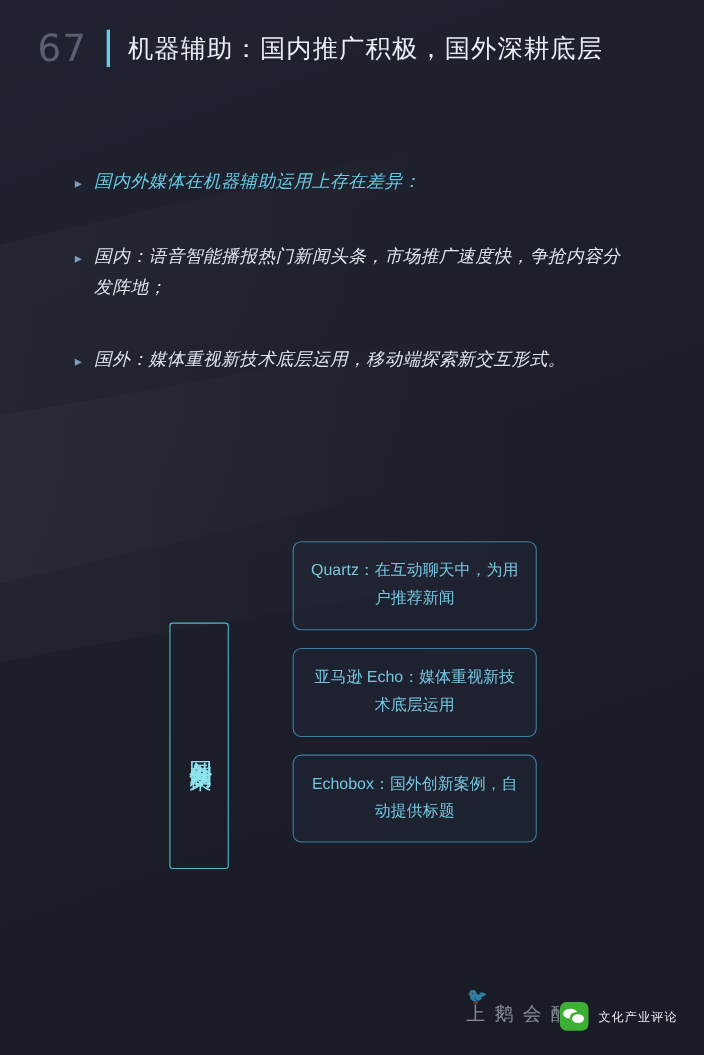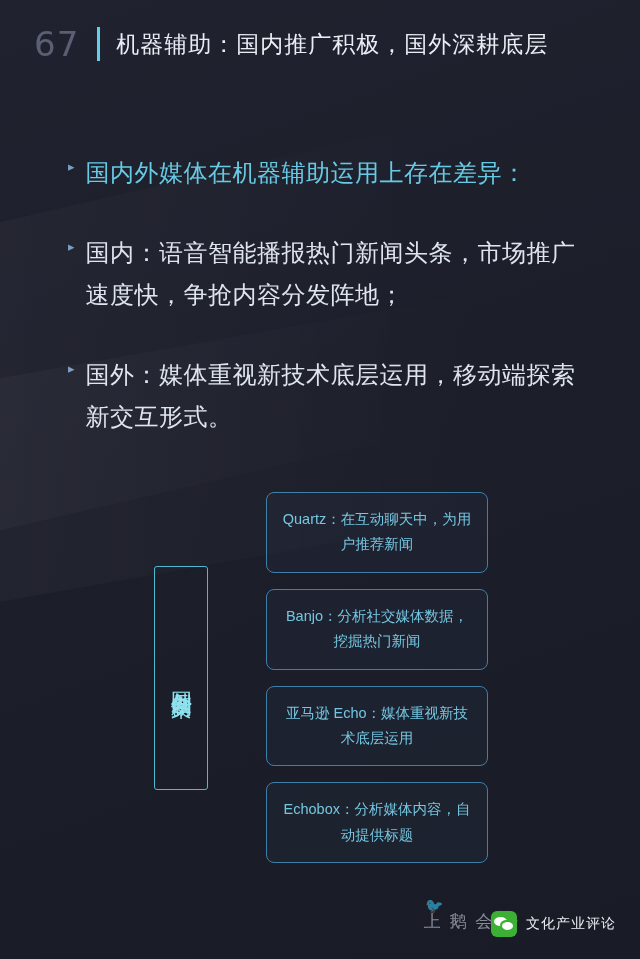--- a/index.html
+++ b/index.html
@@ -90,23 +90,24 @@
     margin-bottom: 38px;
   }
   .bullet-arrow {
     color: #7d9ec4;
     font-size: 13px;
     line-height: 30px;
     margin-right: 11px;
     flex: none;
   }
   .bullet-text {
-    font-size: 24px;
+    font-size: 16px;
     line-height: 1.75;
     letter-spacing: 0.5px;
+    font-style: italic;
   }
   .b-accent .bullet-text { color: #67c9e3; }
   .b-plain .bullet-text { color: #dfe5ee; }
 
   
   .cases {
     position: absolute;
     left: 154px;
     top: 492px;
     width: 420px;
@@ -181,21 +182,21 @@
     content: "";
     position: absolute;
     width: 11px; height: 8px;
     border-radius: 50%;
     background: #fff;
     left: 11px; top: 11px;
     box-shadow: -1px -1px 0 1px #3cb034;
   }
   .footer-text {
     color: #eceff4;
-    font-size: 14px;
+    font-size: 11px;
     letter-spacing: 1px;
   }
   .watermark {
     position: absolute;
     right: 120px;
     bottom: 26px;
     color: rgba(220,228,240,0.55);
     font-size: 17px;
     letter-spacing: 2px;
     white-space: nowrap;
@@ -235,23 +236,22 @@
       <span class="bullet-arrow">▸</span>
       <span class="bullet-text">国外：媒体重视新技术底层运用，移动端探索新交互形式。</span>
     </div>
 
   </div>
 
   <div class="cases">
     <div class="case-label">国外创新案例</div>
     <div class="case-list">
       <div class="case-box">Quartz：在互动聊天中，为用户推荐新闻</div>
-      <div class="case-box">Banjo：分析社交媒体数据，挖掘热门新闻</div>
       <div class="case-box">亚马逊 Echo：媒体重视新技术底层运用</div>
-      <div class="case-box">Echobox：分析媒体内容，自动提供标题</div>
+      <div class="case-box">Echobox：国外创新案例，自动提供标题</div>
     </div>
   </div>
 
   <div class="watermark-bird">🐦</div>
   <div class="watermark">上 鹅 会 酷</div>
 
   <div class="footer">
     <span class="wechat-icon"></span>
     <span class="footer-text">文化产业评论</span>
   </div>

